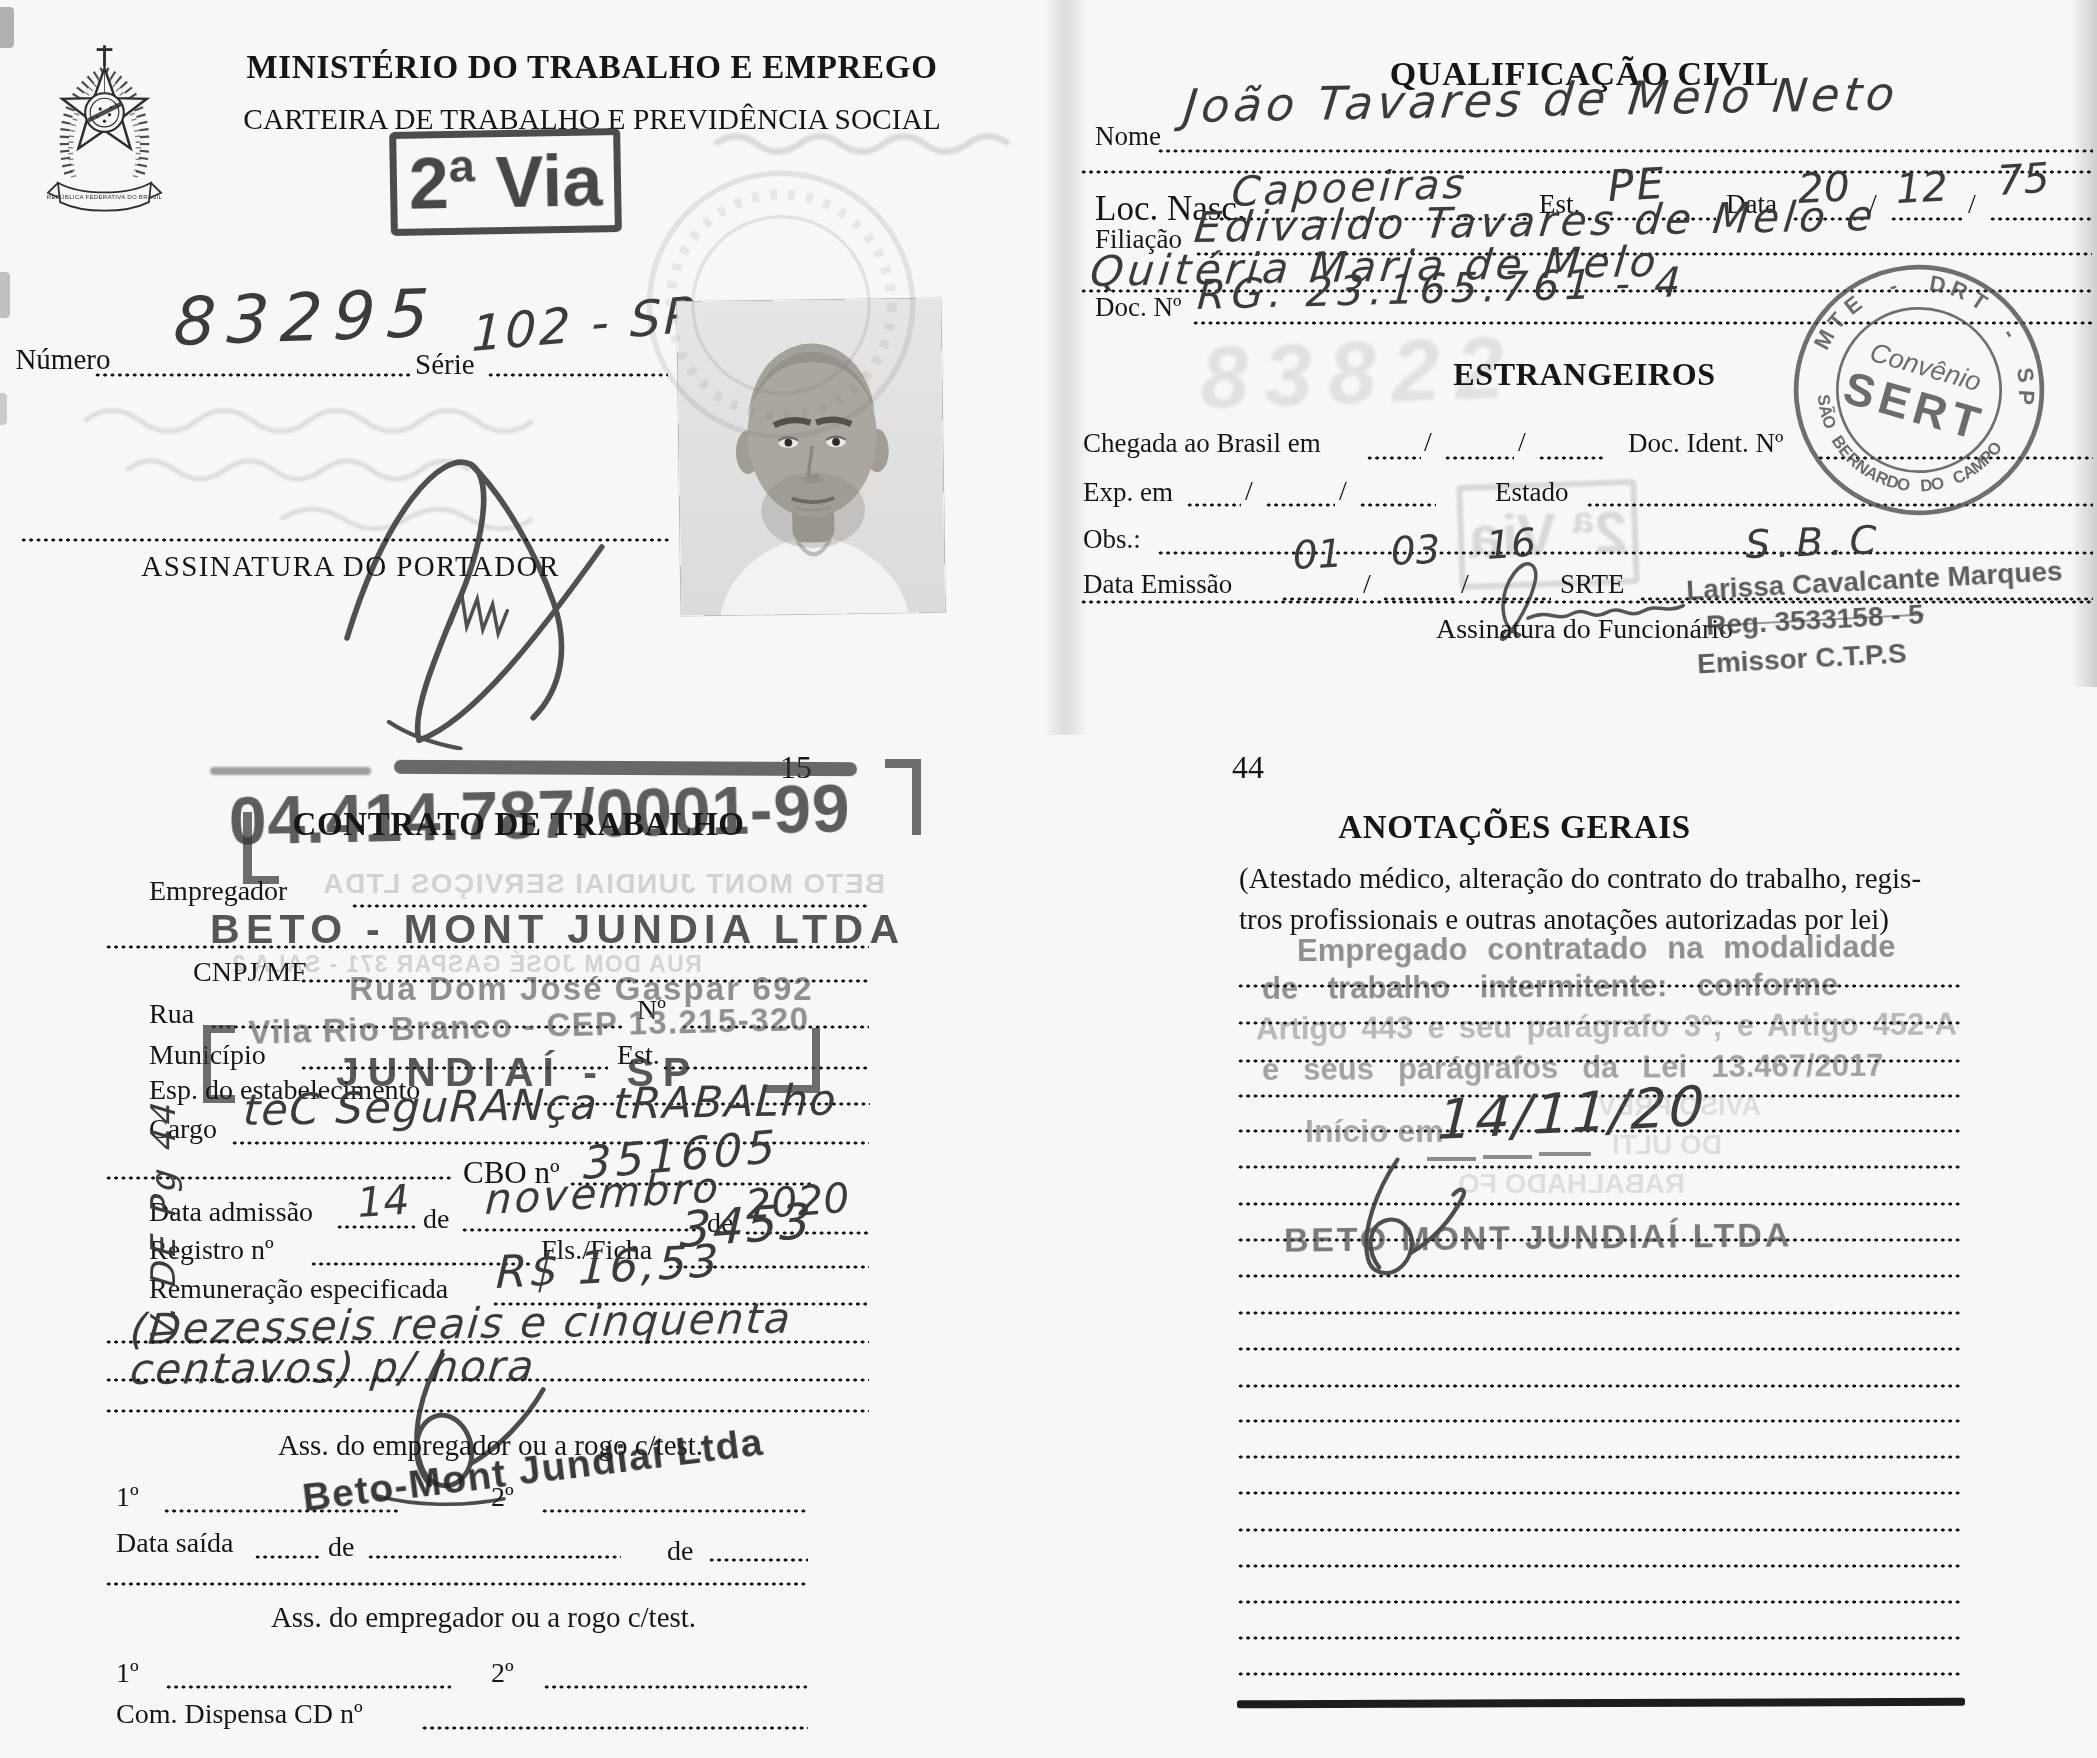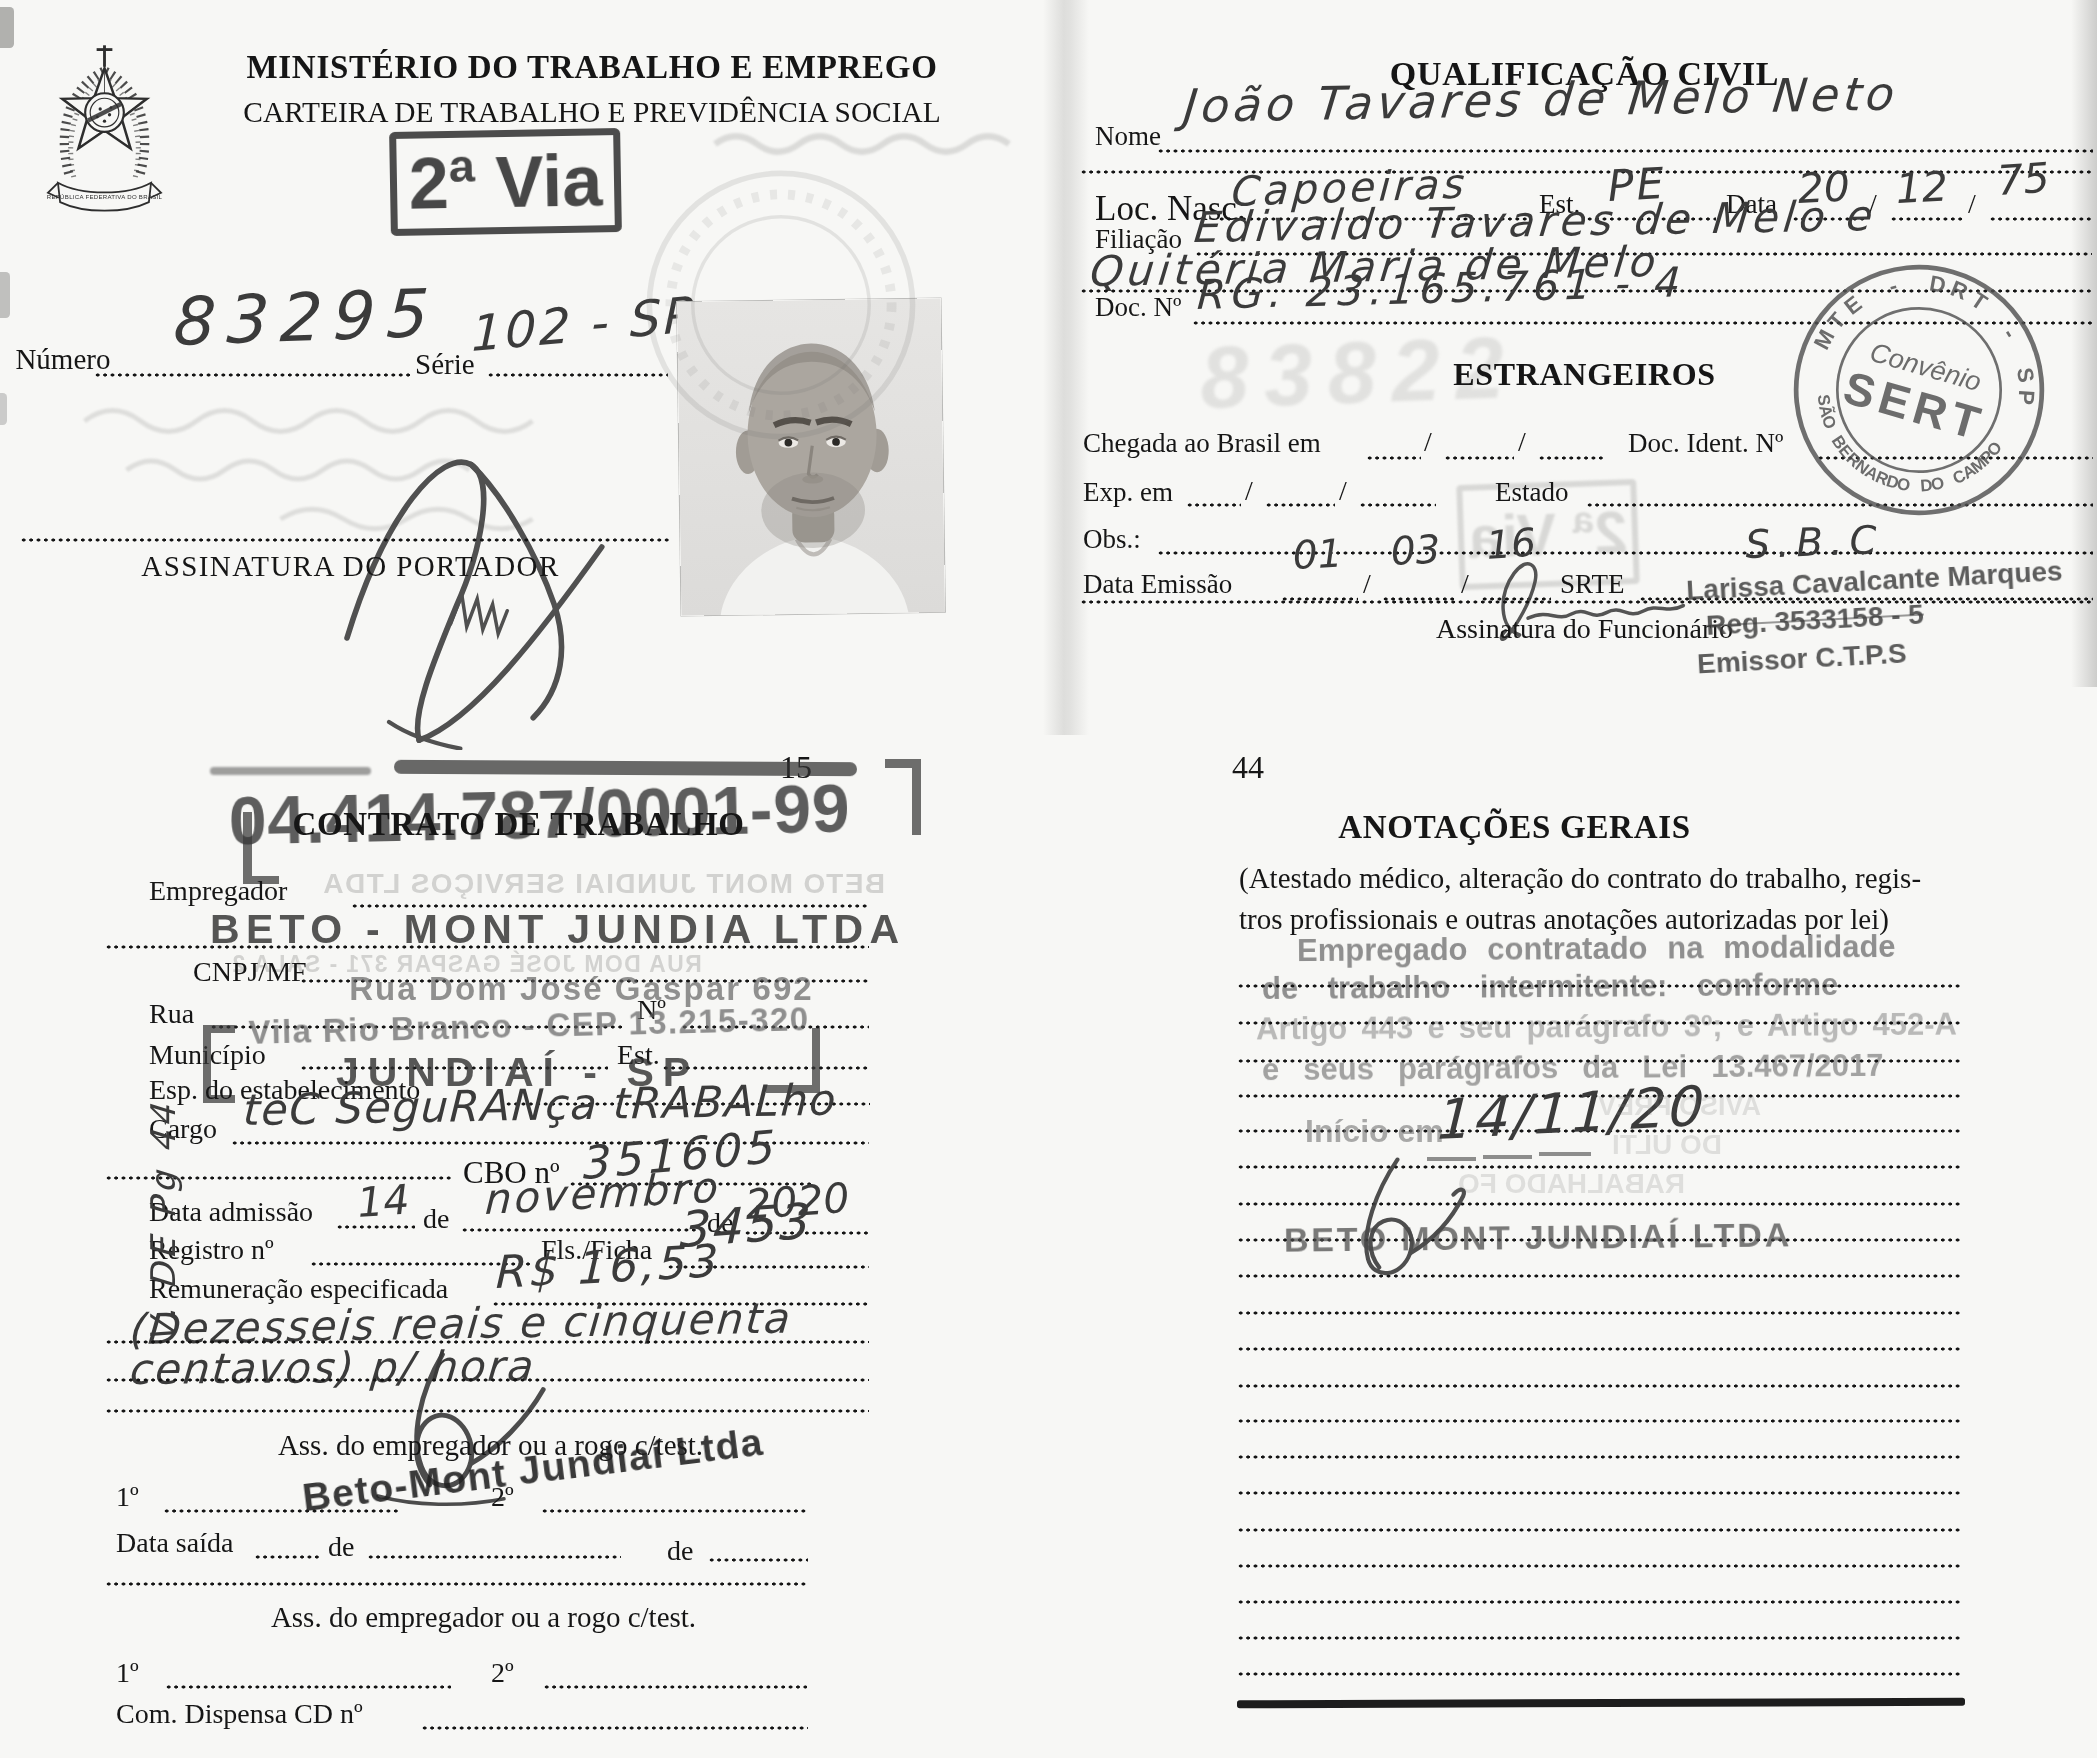--- a/index.html
+++ b/index.html
@@ -58,21 +58,21 @@
         <circle cx="75" cy="106" r="1.8"></circle>
         <circle cx="94" cy="93" r="1.8"></circle>
     </g>
     <path d="M20,198 C52,216 118,216 150,198 L147,225 C114,241 56,241 23,225 Z" stroke-width="2.5" fill="#f7f7f5"></path>
     <path d="M20,198 L6,212 L21,219 M150,198 L164,212 L149,219" stroke-width="2.5"></path>
   </g>
   <text x="85" y="221" text-anchor="middle" font-size="8.5" letter-spacing=".4" fill="#2e2e2e">REPÚBLICA FEDERATIVA DO BRASIL</text>
 </svg>
 
 <div class="abs serif heading center" style="left:189px;top:49px;width:806px;font-size:33px;">MINISTÉRIO DO TRABALHO E EMPREGO</div>
-<div class="abs serif center" style="left:189px;top:96px;width:806px;font-size:29.4px;">CARTEIRA DE TRABALHO E PREVIDÊNCIA SOCIAL</div>
+<div class="abs serif center" style="left:189px;top:103px;width:806px;font-size:29.4px;">CARTEIRA DE TRABALHO E PREVIDÊNCIA SOCIAL</div>
 
 <svg class="abs" style="left:708px;top:116px;opacity:.3;filter:blur(1px);" width="329" height="49" viewBox="0 0 470 70">
   <path d="M10,40 q30,-22 60,0 t60,0 t60,0 t60,0 t60,0 t60,0 t60,0" stroke="#9a9a98" stroke-width="9" fill="none"></path>
 </svg>
 
 <div class="abs viabox" style="left:390px;top:130px;width:217px;height:90px;font-size:72px;transform:rotate(-1deg);filter:blur(0.3px);">
   <span>2ª Via</span>
 </div>
 
 <div class="abs serif" style="left:15.4px;top:343px;font-size:29px;">Número</div>

